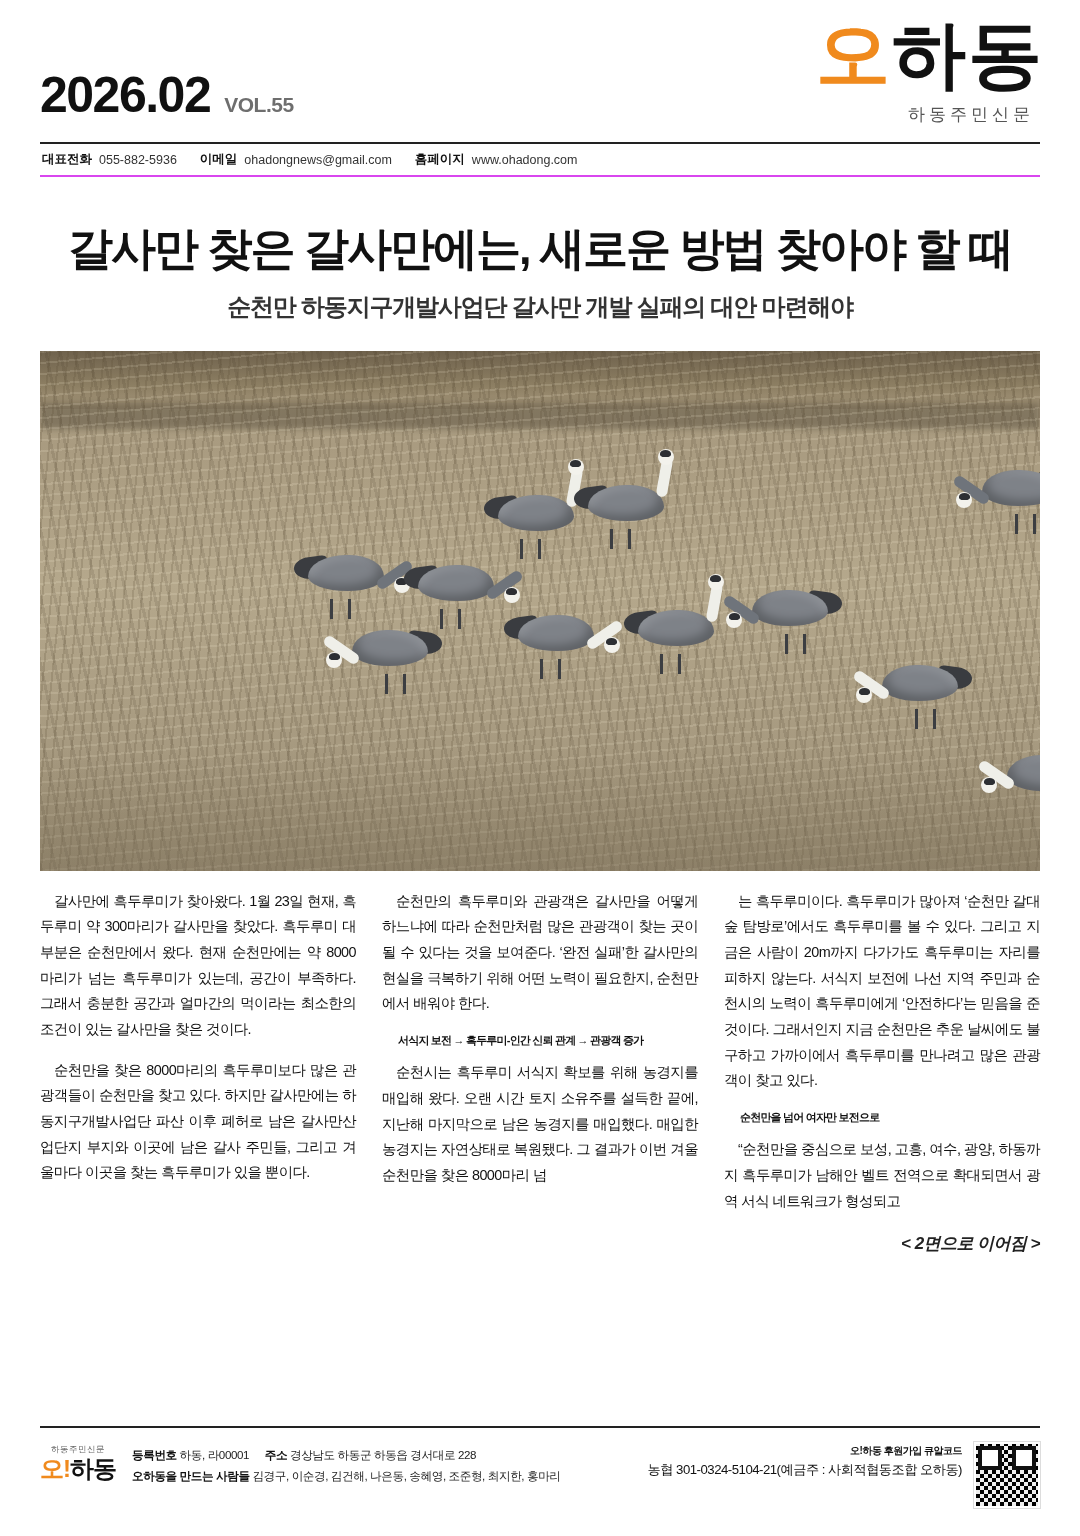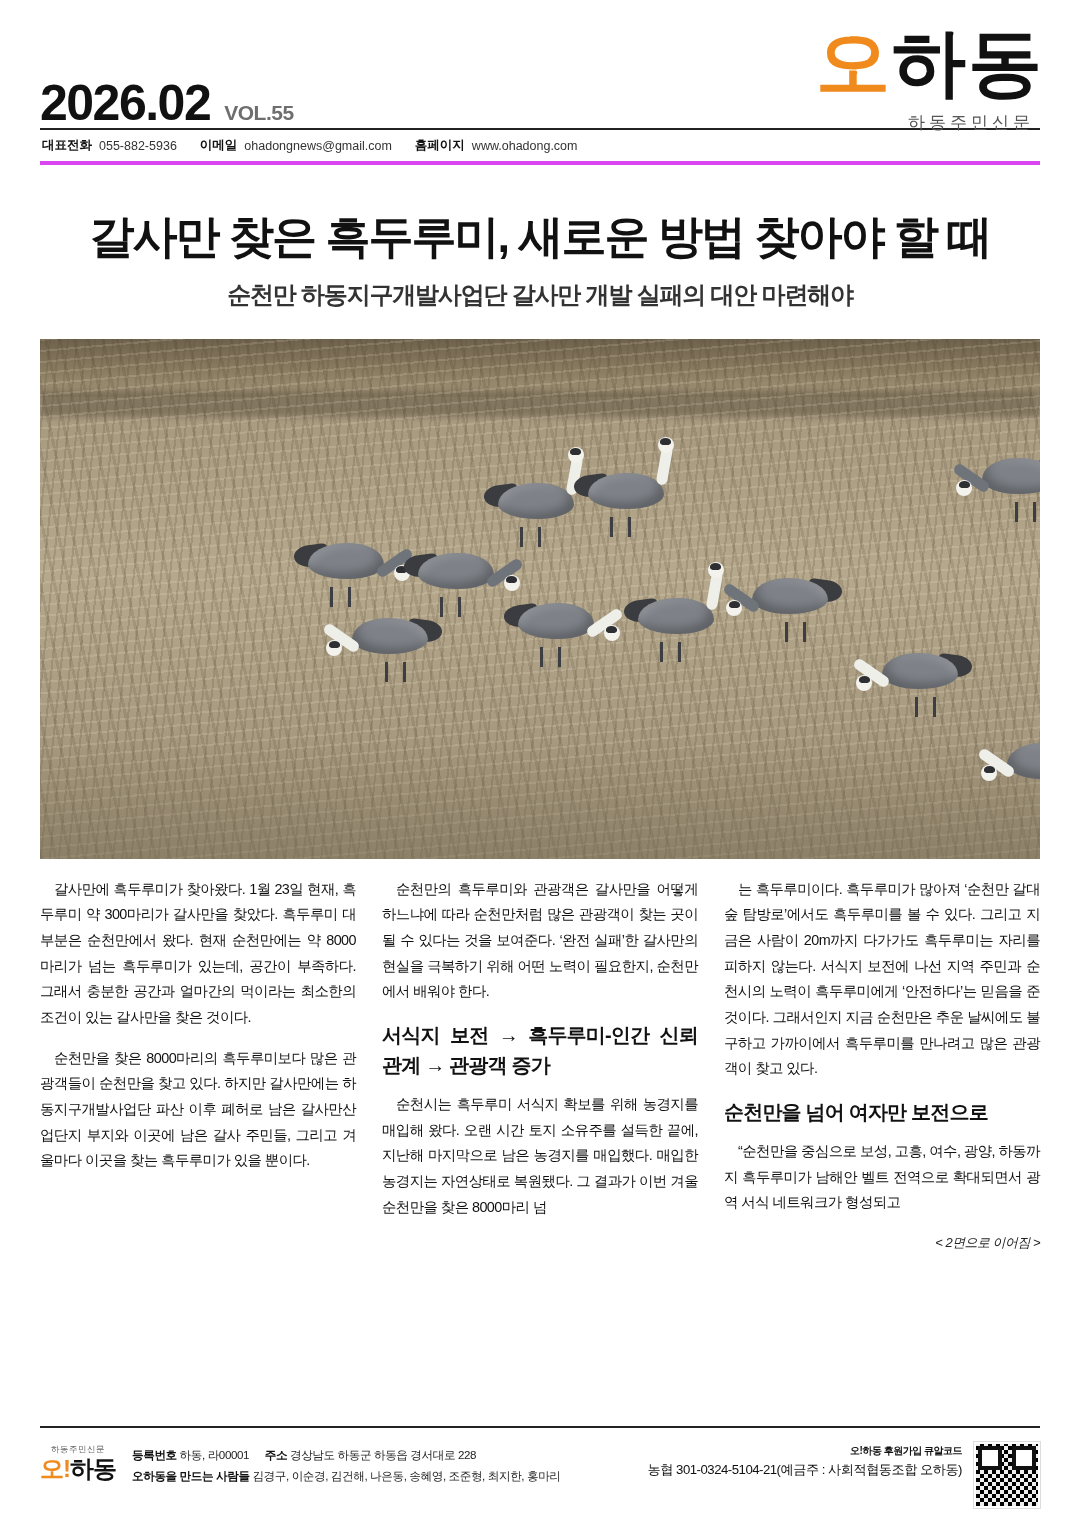--- a/index.html
+++ b/index.html
@@ -13,21 +13,21 @@
     font-family: "Liberation Sans", "DejaVu Sans", sans-serif;
     color: #1a1a1a;
     position: relative;
     overflow: hidden;
   }
   .page {
     width: 1080px;
     height: 1536px;
     position: relative;
     box-sizing: border-box;
-    padding: 8px 40px;
+    padding: 0 40px;
   }
 
   
   .masthead {
     display: flex;
     align-items: flex-end;
     justify-content: space-between;
     padding-top: 95px;
     height: 120px;
     box-sizing: border-box;
@@ -76,22 +76,23 @@
   .logo-sub {
     font-size: 17px;
     color: #555;
     letter-spacing: 4px;
     margin-top: 2px;
     padding-right: 6px;
   }
 
   
   .contact-bar {
+    margin-top: 22px;
     border-top: 2px solid #222;
-    border-bottom: 4px solid #d946ef;
+    border-bottom: 2px solid #d946ef;
     padding: 7px 2px 7px 2px;
     font-size: 12.5px;
     color: #333;
     display: flex;
     align-items: center;
     gap: 7px;
   }
   .contact-bar .lbl {
     font-weight: bold;
     color: #111;
@@ -240,32 +241,32 @@
     line-height: 1.78;
     color: #111;
     letter-spacing: -0.55px;
     text-align: justify;
   }
   .col p {
     margin: 0 0 15px 0;
     text-indent: 14px;
   }
   .col h3 {
-    margin: 4px 0 12px 0;
-    font-size: 20px;
+    margin: 4px 0 12px 16px;
+    font-size: 11px;
     font-weight: bold;
     letter-spacing: -0.8px;
     line-height: 1.5;
     color: #111;
   }
   .continued {
     text-align: right;
-    font-size: 13px;
+    font-size: 17px;
     font-style: italic;
-    font-weight: normal;
+    font-weight: bold;
     color: #222;
     margin-top: 6px;
   }
 
   
   .footer {
     position: absolute;
     left: 40px;
     right: 40px;
     bottom: 28px;
@@ -379,21 +380,21 @@
   <div class="contact-bar">
     <span class="lbl">대표전화</span>
     <span class="val">055-882-5936</span>
     <span class="lbl">이메일</span>
     <span class="val">ohadongnews@gmail.com</span>
     <span class="lbl">홈페이지</span>
     <span class="val">www.ohadong.com</span>
   </div>
 
   <div class="headline-wrap">
-    <div class="headline">갈사만 찾은 흑두루미, 새로운 방법 찾아야 할 때</div>
+    <div class="headline">갈사만 찾은 갈사만에는, 새로운 방법 찾아야 할 때</div>
     <div class="subhead">순천만 하동지구개발사업단 갈사만 개발 실패의 대안 마련해야</div>
   </div>
 
   <div class="photo">
     <div class="band-top"></div>
     <div class="band-dark"></div>
     <div class="field-texture"></div>
     <div class="band-bottom"></div>
 
     <div class="crane down" style="left:260px; top:190px;">

